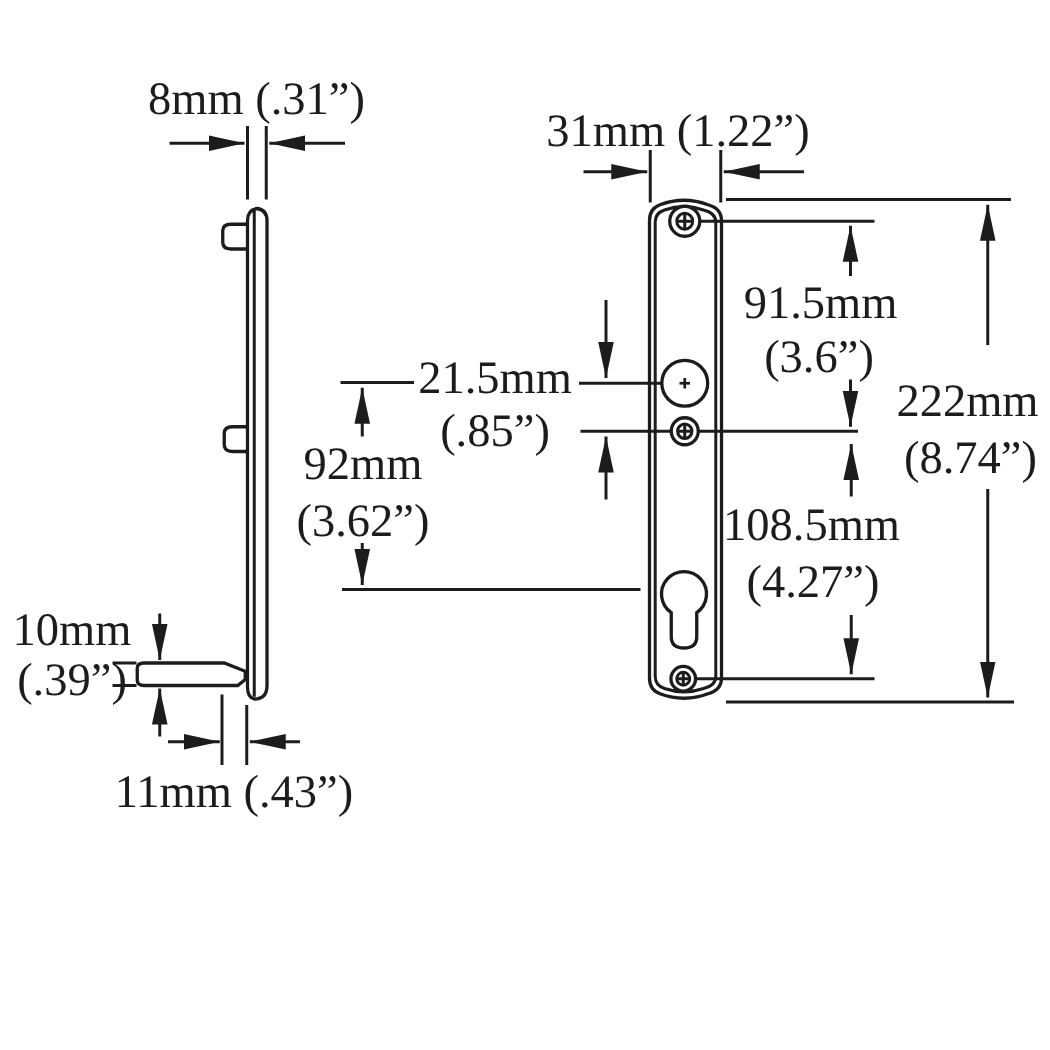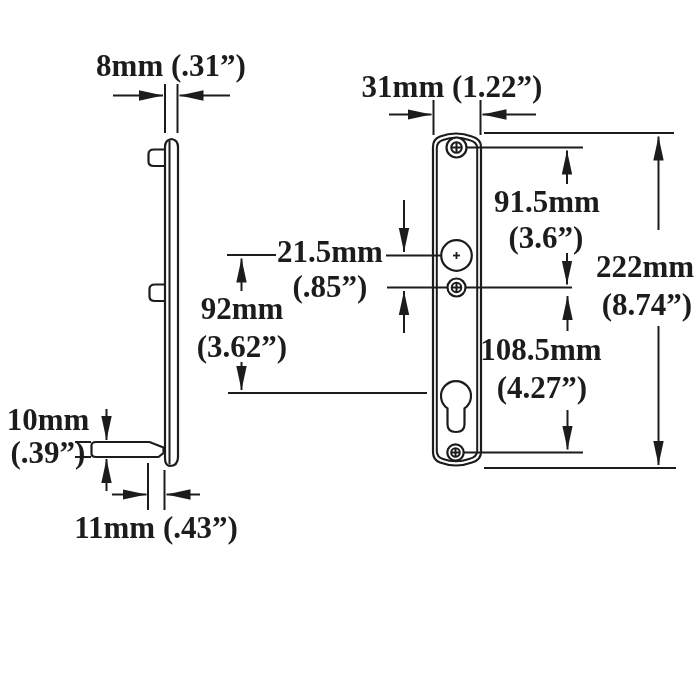--- a/index.html
+++ b/index.html
@@ -6,21 +6,20 @@
     margin: 0;
     padding: 0;
     background: #ffffff;
   }
   .canvas {
     position: relative;
     width: 700px;
     height: 700px;
     background: #ffffff;
     overflow: hidden;
-    font-weight: bold;
   }
   svg { display: block; }
   text {
     font-family: "Liberation Serif", "DejaVu Serif", serif;
   }
 </style>
 </head>
 <body>
 
 <div class="canvas">

